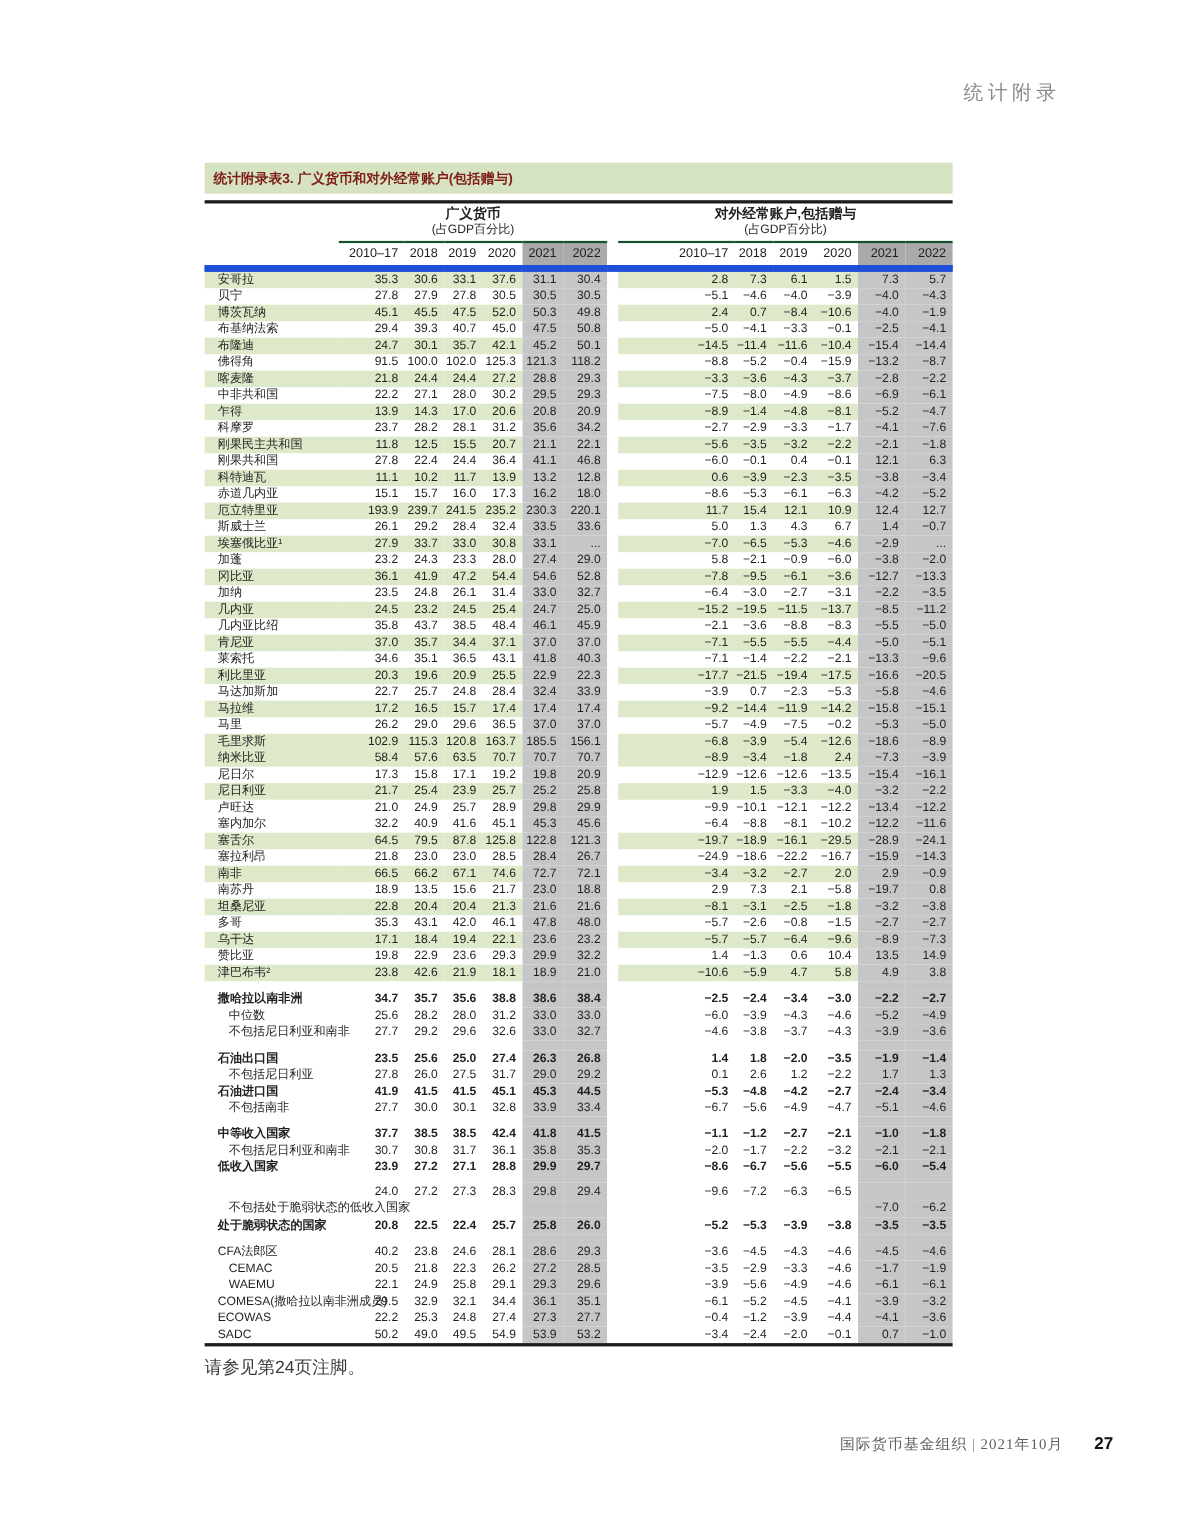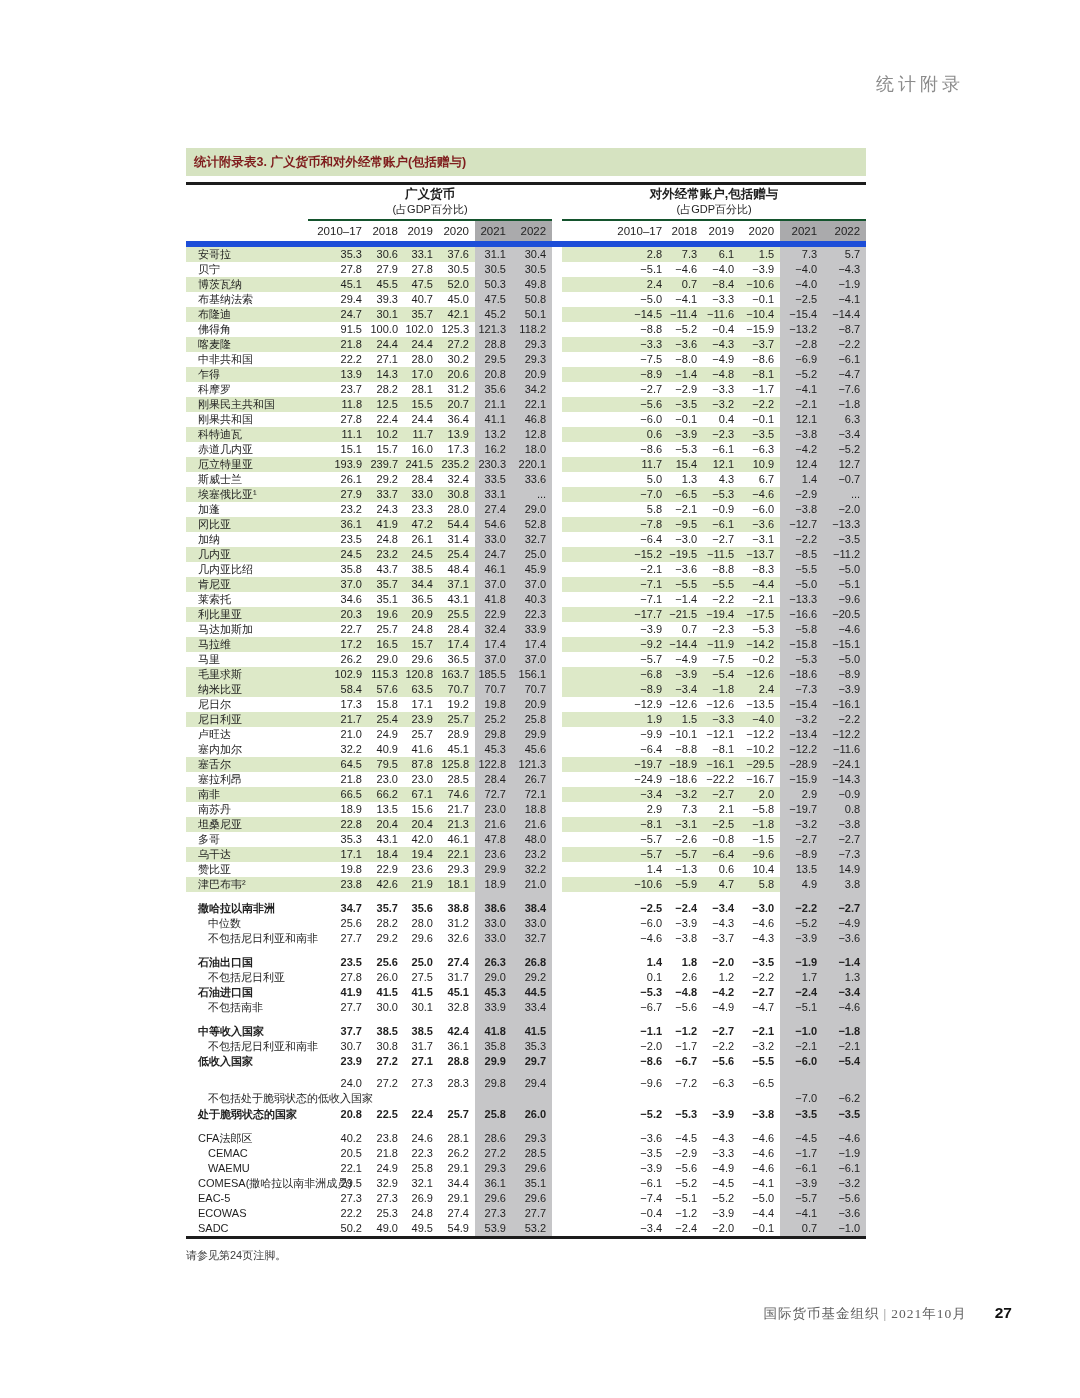--- a/index.html
+++ b/index.html
@@ -40,21 +40,21 @@
   tr.alt td { background: #dde9c8; }
   td.g   { background: #c6c6c8 !important; }
   td.ghd { background: #aaaaac !important; }
   td.gap { background: #ffffff !important; }
   tr.b td { font-weight: bold; }
   tr.gaprow td { height: 9px; line-height: 9px; font-size: 1px; }
   tr.gaprow.sm td { height: 6px; line-height: 6px; }
   tr.tl-a td { height: 16px; vertical-align: bottom; }
   tr.tl-b td { height: 16px; vertical-align: top; }
   .bottom-rule { height: 3px; background: #1c1c1c; }
-  .footnote { margin-top: 9px; font-size: 11px; color: #3c3c3c; }
+  .footnote { margin-top: 9px; font-size: 16px; color: #3c3c3c; }
   .page-footer {
     position: absolute; top: 1304px; left: 186px; width: 826px;
     text-align: right; white-space: nowrap;
   }
   .page-footer .org {
     font-family: "Liberation Serif", serif;
     font-size: 13.5px; color: #5f5f5f; letter-spacing: 1px;
   }
   .page-footer .sep { color: #8a8a8a; padding: 0 4px; }
   .page-footer .pgnum {
@@ -1152,36 +1152,20 @@
           <td class="g">35.1</td>
           <td class="gap"></td>
           <td>−6.1</td>
           <td>−5.2</td>
           <td>−4.5</td>
           <td>−4.1</td>
           <td class="g">−3.9</td>
           <td class="g">−3.2</td>
         </tr>
         <tr>
-          <td class="lbl">EAC-5</td>
-          <td>27.3</td>
-          <td>27.3</td>
-          <td>26.9</td>
-          <td>29.1</td>
-          <td class="g">29.6</td>
-          <td class="g">29.6</td>
-          <td class="gap"></td>
-          <td>−7.4</td>
-          <td>−5.1</td>
-          <td>−5.2</td>
-          <td>−5.0</td>
-          <td class="g">−5.7</td>
-          <td class="g">−5.6</td>
-        </tr>
-        <tr>
           <td class="lbl">ECOWAS</td>
           <td>22.2</td>
           <td>25.3</td>
           <td>24.8</td>
           <td>27.4</td>
           <td class="g">27.3</td>
           <td class="g">27.7</td>
           <td class="gap"></td>
           <td>−0.4</td>
           <td>−1.2</td>

